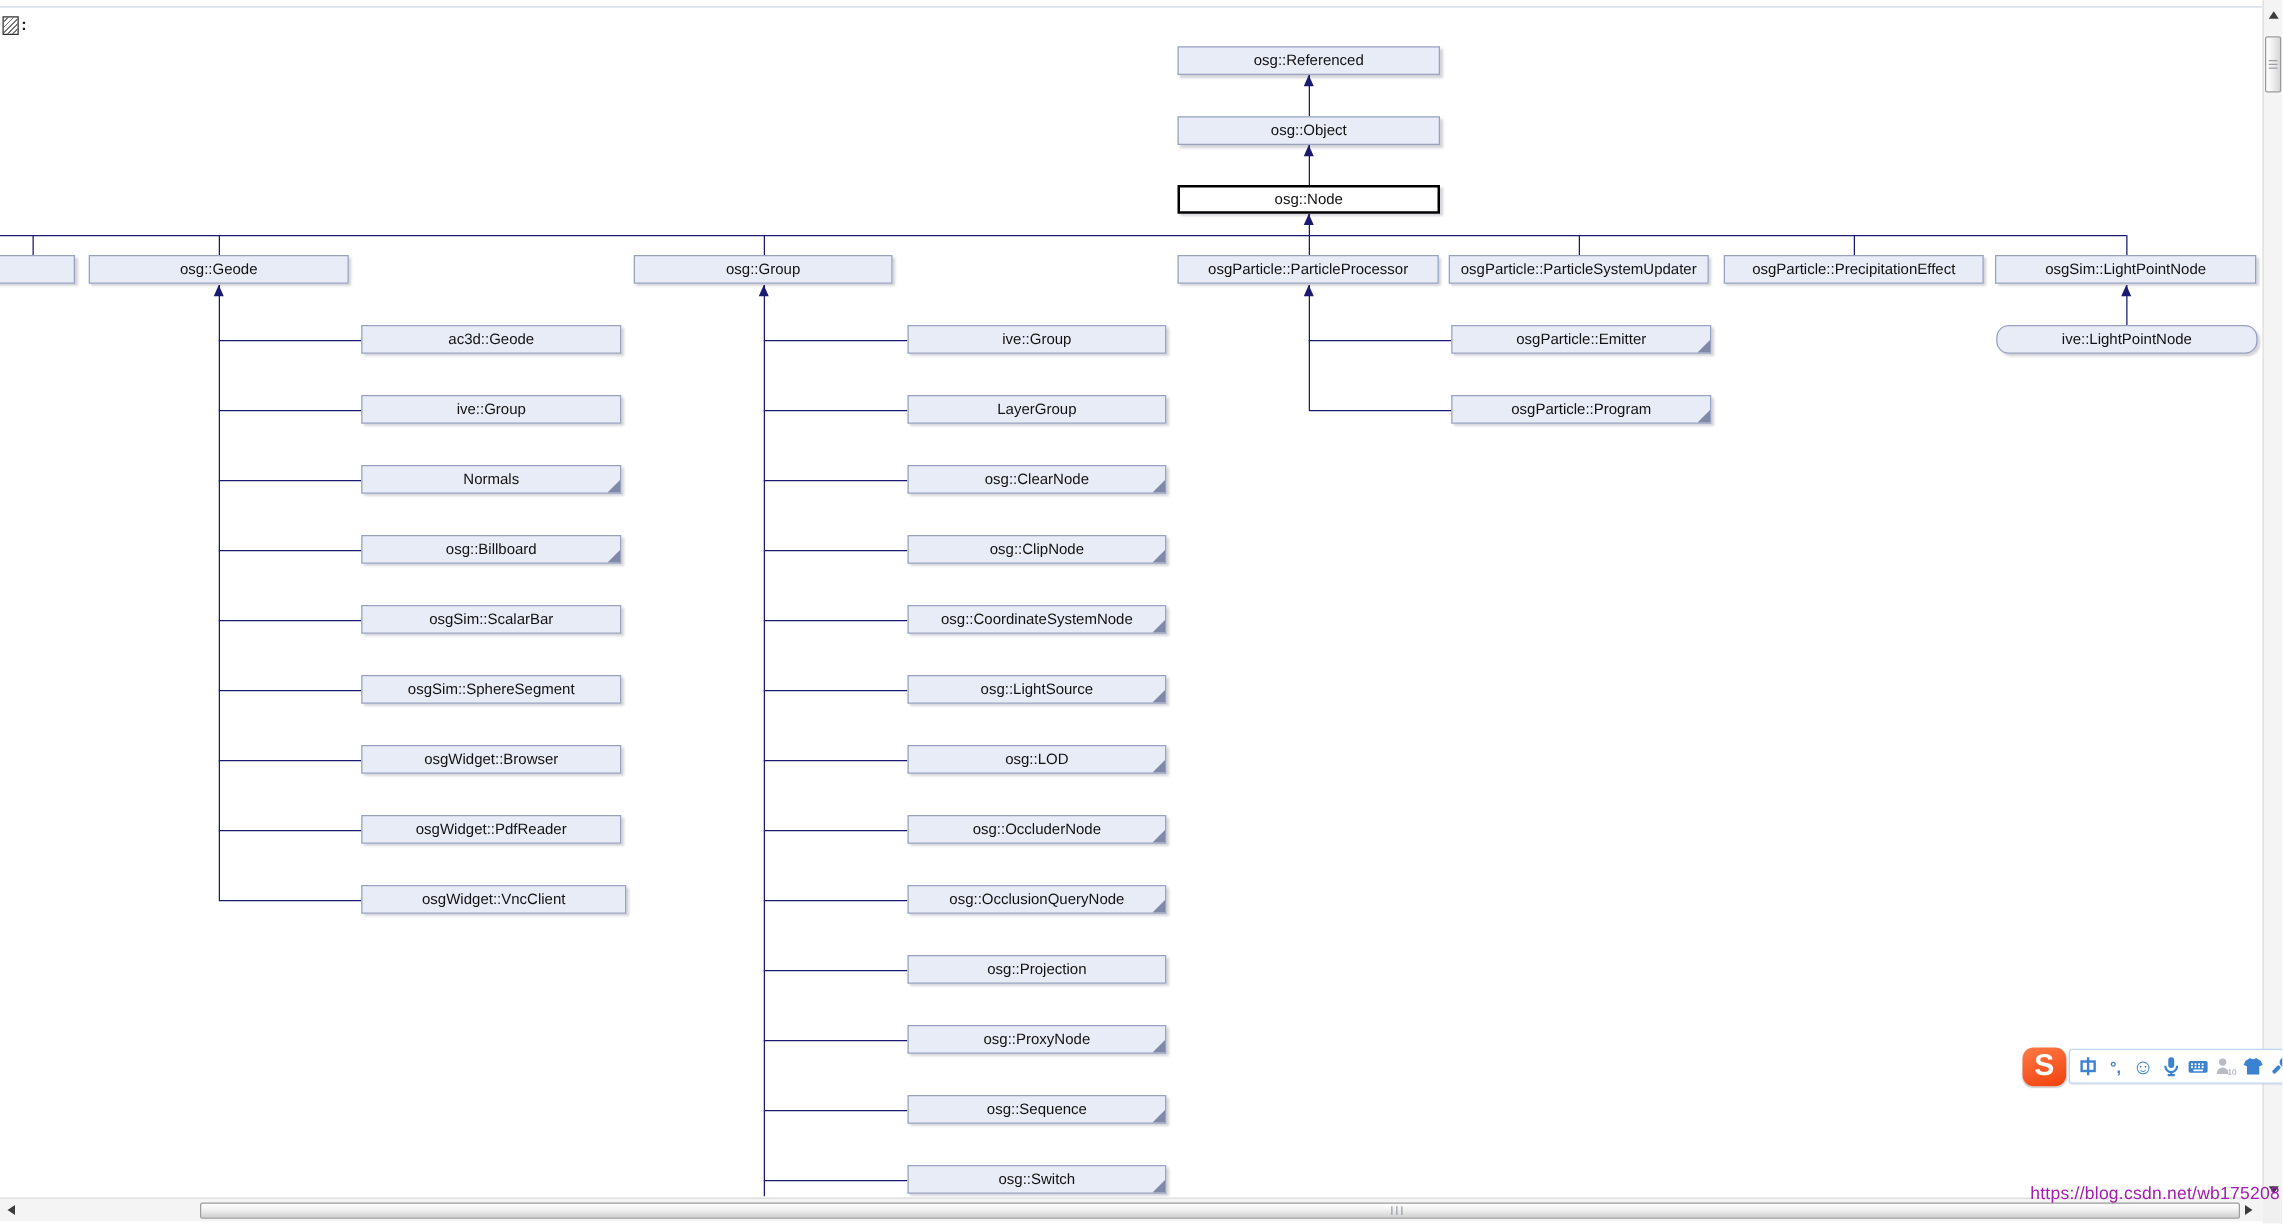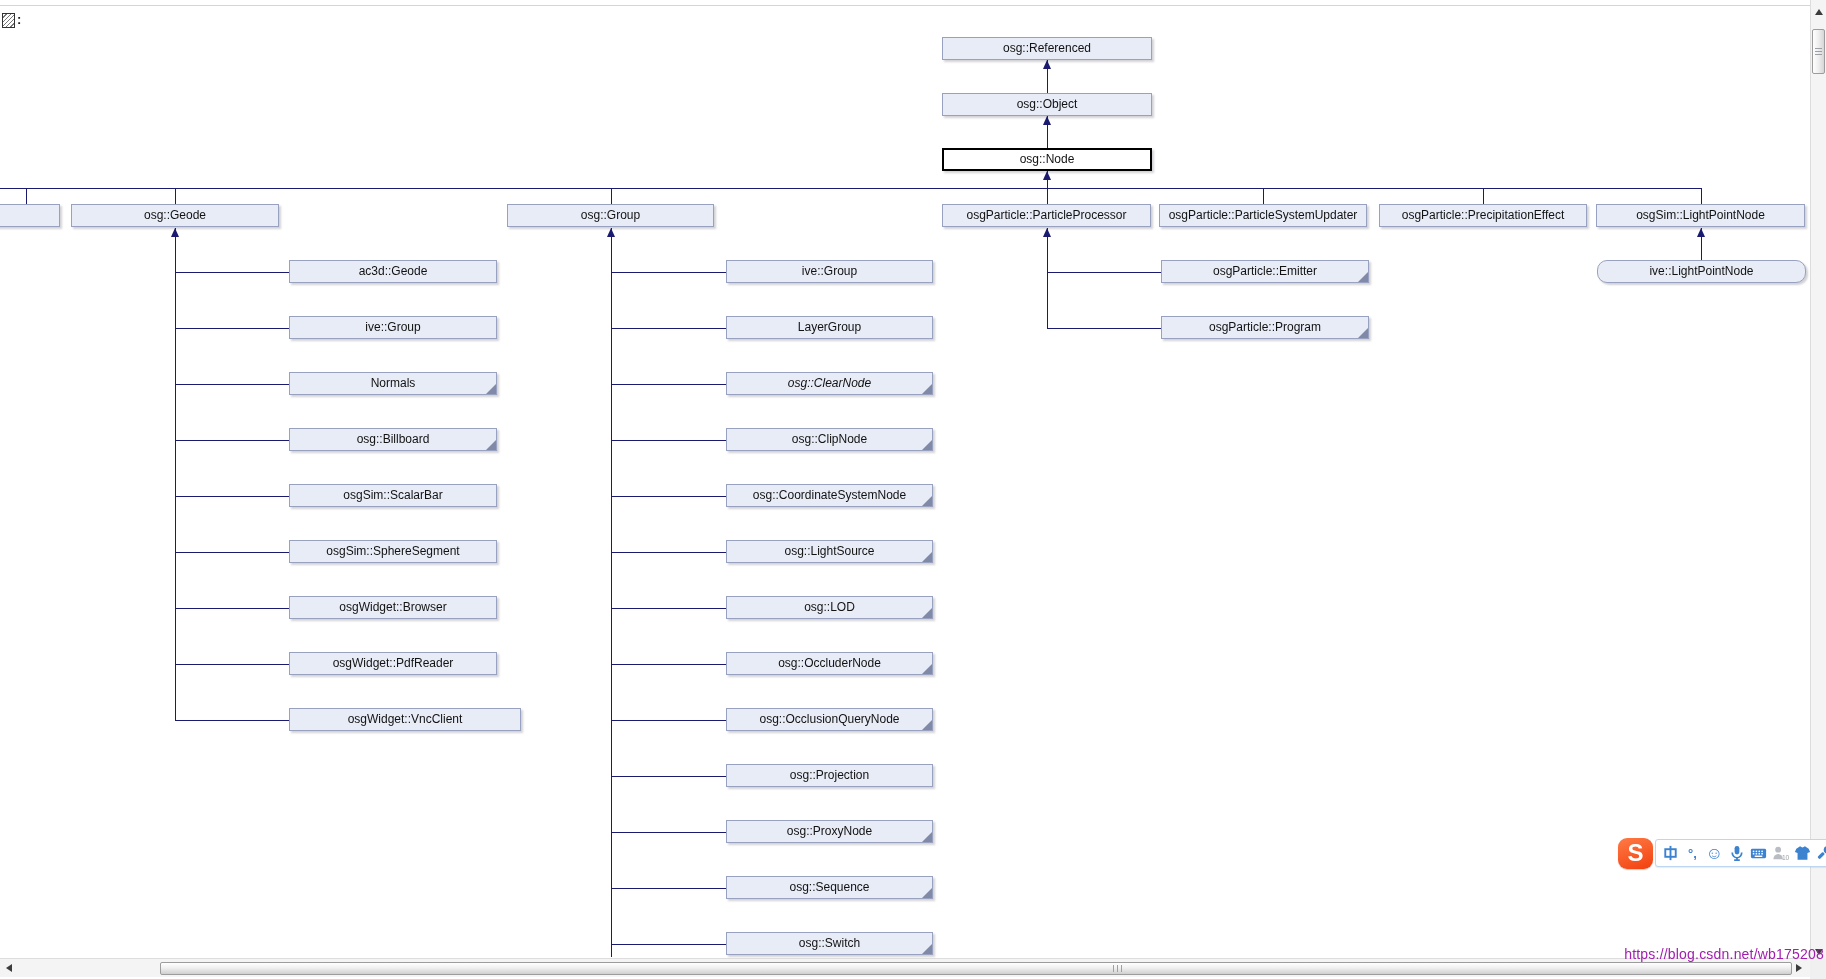--- a/index.html
+++ b/index.html
@@ -103,29 +103,29 @@
       <div class="cbox" style="left: 289px; top: 428px; width: 208px; height: 23px; line-height: 21px;">osg::Billboard<div class="trunc"></div></div>
       <div class="cline" style="left: 175px; top: 496px; width: 114px; height: 1px;"></div>
       <div class="cbox" style="left: 289px; top: 484px; width: 208px; height: 23px; line-height: 21px;">osgSim::ScalarBar</div>
       <div class="cline" style="left: 175px; top: 552px; width: 114px; height: 1px;"></div>
       <div class="cbox" style="left: 289px; top: 540px; width: 208px; height: 23px; line-height: 21px;">osgSim::SphereSegment</div>
       <div class="cline" style="left: 175px; top: 608px; width: 114px; height: 1px;"></div>
       <div class="cbox" style="left: 289px; top: 596px; width: 208px; height: 23px; line-height: 21px;">osgWidget::Browser</div>
       <div class="cline" style="left: 175px; top: 664px; width: 114px; height: 1px;"></div>
       <div class="cbox" style="left: 289px; top: 652px; width: 208px; height: 23px; line-height: 21px;">osgWidget::PdfReader</div>
       <div class="cline" style="left: 175px; top: 720px; width: 114px; height: 1px;"></div>
-      <div class="cbox" style="left: 289px; top: 708px; width: 232px; height: 23px; line-height: 21px;">osgWidget::VncClient</div>
+      <div class="cbox" style="left: 289px; top: 708px; width: 212px; height: 23px; line-height: 21px;">osgWidget::VncClient</div>
       <div class="cline" style="left: 611px; top: 228px; width: 1px; height: 729px;"></div>
       <div class="arrowup" style="left: 607px; top: 228px;"></div>
       <div class="cline" style="left: 611px; top: 272px; width: 115px; height: 1px;"></div>
       <div class="cbox" style="left: 726px; top: 260px; width: 207px; height: 23px; line-height: 21px;">ive::Group</div>
       <div class="cline" style="left: 611px; top: 328px; width: 115px; height: 1px;"></div>
       <div class="cbox" style="left: 726px; top: 316px; width: 207px; height: 23px; line-height: 21px;">LayerGroup</div>
       <div class="cline" style="left: 611px; top: 384px; width: 115px; height: 1px;"></div>
-      <div class="cbox" style="left: 726px; top: 372px; width: 207px; height: 23px; line-height: 21px; font-style: italic;">osg::ClearNode<div class="trunc"></div></div>
+      <div class="cbox" style="left: 726px; top: 372px; width: 207px; height: 23px; line-height: 21px;">osg::ClearNode<div class="trunc"></div></div>
       <div class="cline" style="left: 611px; top: 440px; width: 115px; height: 1px;"></div>
       <div class="cbox" style="left: 726px; top: 428px; width: 207px; height: 23px; line-height: 21px;">osg::ClipNode<div class="trunc"></div></div>
       <div class="cline" style="left: 611px; top: 496px; width: 115px; height: 1px;"></div>
       <div class="cbox" style="left: 726px; top: 484px; width: 207px; height: 23px; line-height: 21px;">osg::CoordinateSystemNode<div class="trunc"></div></div>
       <div class="cline" style="left: 611px; top: 552px; width: 115px; height: 1px;"></div>
       <div class="cbox" style="left: 726px; top: 540px; width: 207px; height: 23px; line-height: 21px;">osg::LightSource<div class="trunc"></div></div>
       <div class="cline" style="left: 611px; top: 608px; width: 115px; height: 1px;"></div>
       <div class="cbox" style="left: 726px; top: 596px; width: 207px; height: 23px; line-height: 21px;">osg::LOD<div class="trunc"></div></div>
       <div class="cline" style="left: 611px; top: 664px; width: 115px; height: 1px;"></div>
       <div class="cbox" style="left: 726px; top: 652px; width: 207px; height: 23px; line-height: 21px;">osg::OccluderNode<div class="trunc"></div></div>

